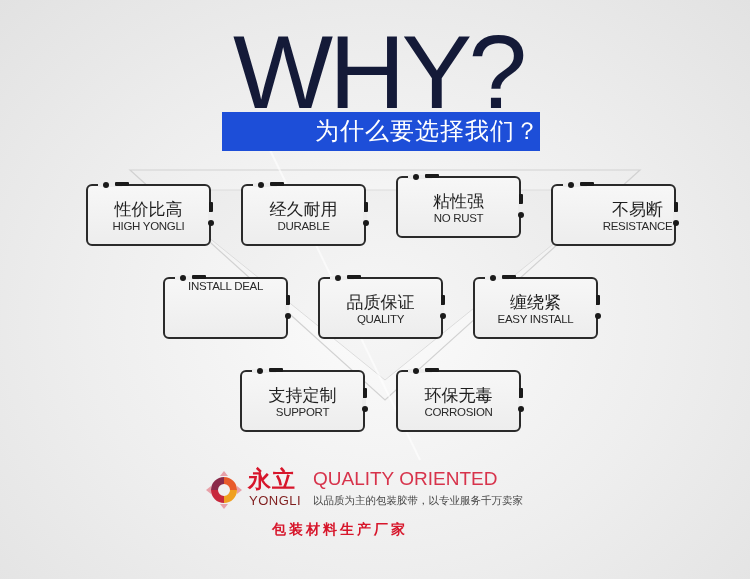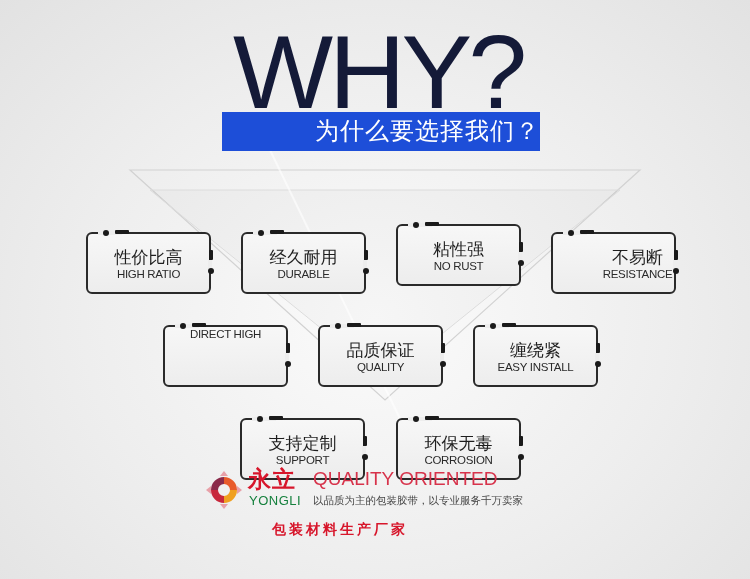--- a/index.html
+++ b/index.html
@@ -28,21 +28,20 @@
     color: #ffffff;
     font-size: 24px; line-height: 39px;
     text-align: right;
     letter-spacing: 1px;
   }
   .card {
     position: absolute; width: 125px; height: 62px;
     border: 2px solid #2a2a2a; border-radius: 6px;
     background: linear-gradient(180deg, #f7f7f7 0%, #ededed 100%);
     text-align: center;
-    margin-top: 48px;
   }
   .card .gap {
     position: absolute; top: -3px; left: 10px; width: 24px; height: 4px;
     background: #ededed;
   }
   .card .dot-tl {
     position: absolute; top: -4px; left: 15px; width: 6px; height: 6px;
     border-radius: 50%; background: #1a1a1a;
   }
   .card .bar-t {
@@ -76,21 +75,21 @@
   }
   .brand-cn {
     position: absolute; left: 248px; top: 466px;
     font-family: "DejaVu Serif", serif; font-weight: bold;
     font-size: 23px; line-height: 26px; color: #d7162b;
     letter-spacing: 1px;
   }
   .brand-en {
     position: absolute; left: 249px; top: 494px;
     font-family: "Liberation Sans", sans-serif;
-    font-size: 13px; line-height: 14px; color: #15803d;
+    font-size: 13px; line-height: 14px; color: #7f1d1d;
     letter-spacing: 0.5px;
   }
   .slogan-en {
     position: absolute; left: 313px; top: 468px;
     font-family: "Liberation Sans", sans-serif;
     font-size: 19px; line-height: 22px; color: #d7334b;
   }
   .slogan-cn {
     position: absolute; left: 313px; top: 494px;
     font-size: 10.5px; line-height: 13px; color: #444444;
@@ -115,21 +114,21 @@
 <div class="why-banner">为什么要选择我们？</div>
 
 <div class="card" style="left:86px; top:184px;">
   <span class="gap"></span>
   <span class="dot-tl"></span>
   <span class="bar-t"></span>
   <span class="gap-r"></span>
   <span class="bar-r"></span>
   <span class="dot-r"></span>
   <span class="cn">性价比高</span>
-  <span class="en">HIGH RATIO</span>
+  <span class="en">HIGH YONGLI</span>
 </div>
 <div class="card" style="left:241px; top:184px;">
   <span class="gap"></span>
   <span class="dot-tl"></span>
   <span class="bar-t"></span>
   <span class="gap-r"></span>
   <span class="bar-r"></span>
   <span class="dot-r"></span>
   <span class="cn">经久耐用</span>
   <span class="en">DURABLE</span>
@@ -155,21 +154,21 @@
   <span class="en">RESISTANCE</span>
 </div>
 
 <div class="card" style="left:163px; top:277px;">
   <span class="gap"></span>
   <span class="dot-tl"></span>
   <span class="bar-t"></span>
   <span class="gap-r"></span>
   <span class="bar-r"></span>
   <span class="dot-r"></span>
-  <span class="en">DIRECT HIGH</span>
+  <span class="en">INSTALL DEAL</span>
 </div>
 <div class="card" style="left:318px; top:277px;">
   <span class="gap"></span>
   <span class="dot-tl"></span>
   <span class="bar-t"></span>
   <span class="gap-r"></span>
   <span class="bar-r"></span>
   <span class="dot-r"></span>
   <span class="cn">品质保证</span>
   <span class="en">QUALITY</span>

